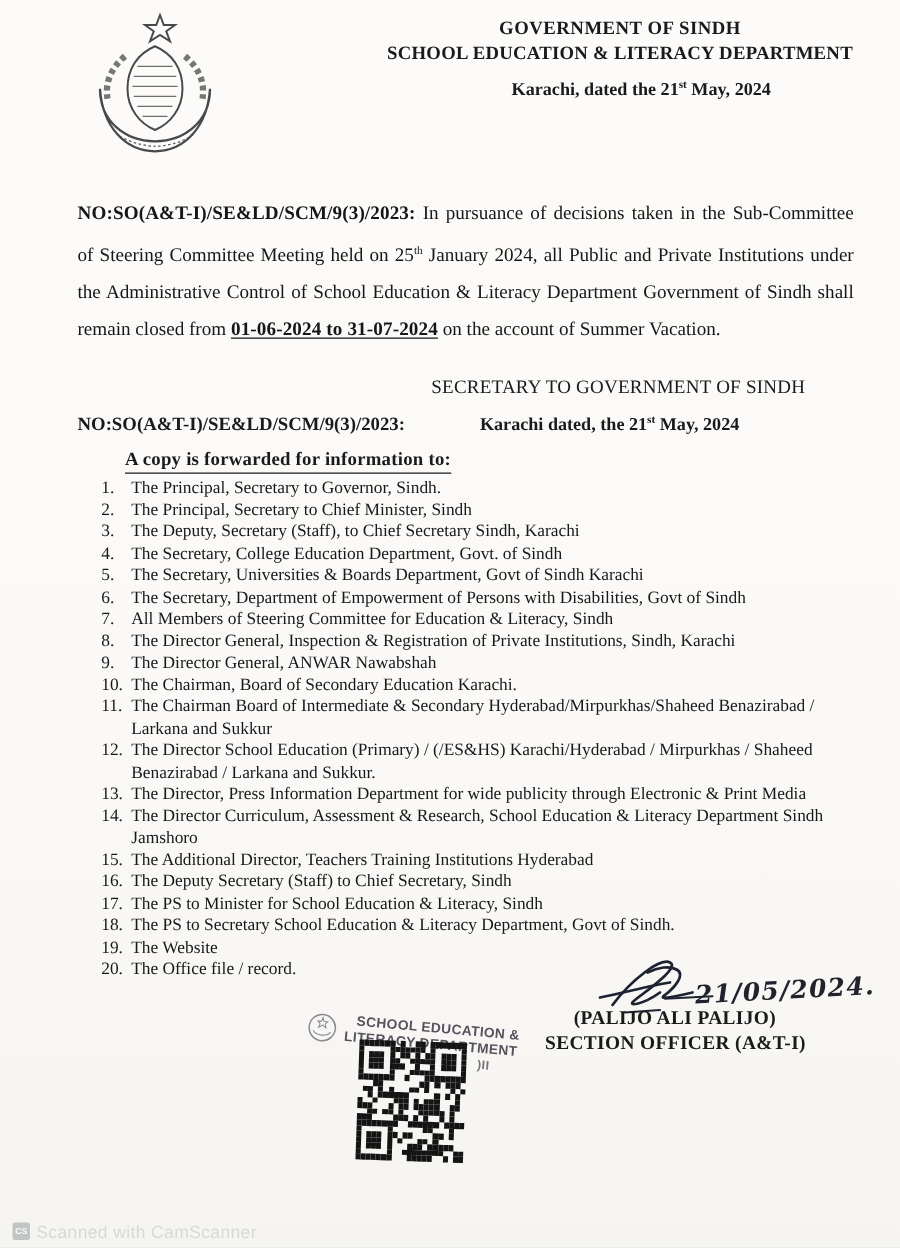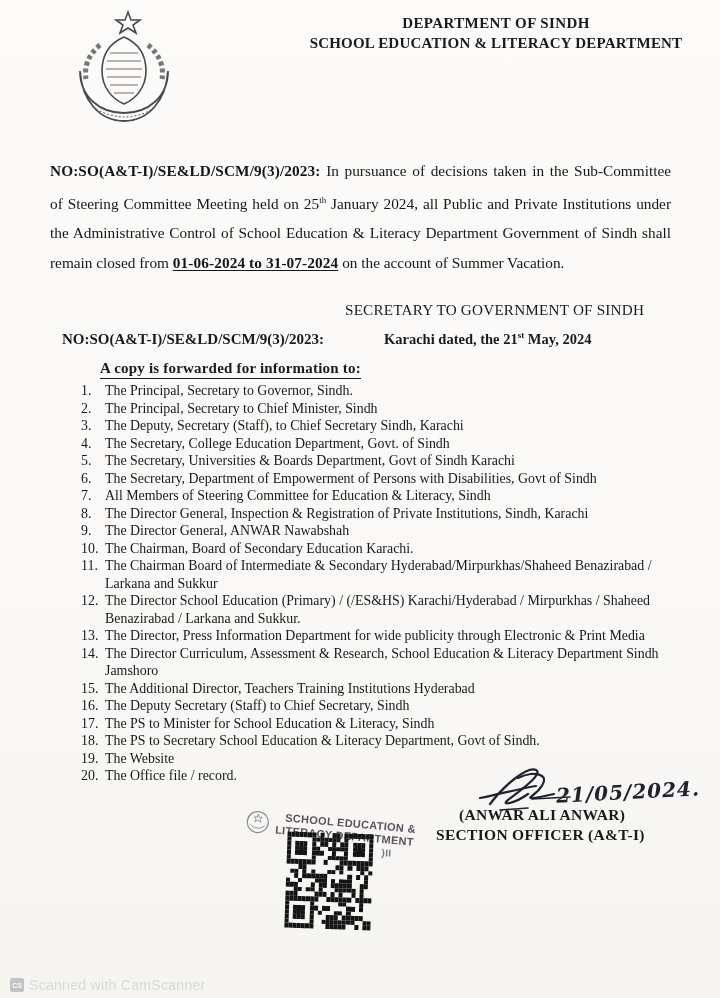--- a/index.html
+++ b/index.html
@@ -16,21 +16,21 @@
   .hdr-date{font-size:14.5px;font-weight:bold;margin-top:10px;padding-left:34px;}
   sup{font-size:9px;}
   
   .notif{position:absolute;top:115px;left:0;width:720px;text-align:center;}
   .notif span{
     display:inline-block;font-size:17px;font-weight:bold;letter-spacing:7px;
     border-bottom:2.5px solid #171717;padding:0 5px 3px 5px;
   }
   
   .body-para{
-    position:absolute;top:156px;left:50px;width:621px;
+    position:absolute;top:156px;left:62px;width:621px;
     font-size:15.3px;line-height:29.5px;text-align:justify;color:#161616;
   }
   .body-para b{letter-spacing:.1px;}
   .u{text-decoration:underline;text-underline-offset:2px;}
   
   .secretary{position:absolute;top:301px;left:345px;font-size:15.2px;font-weight:normal;letter-spacing:.2px;}
   .copy-row{position:absolute;top:330px;left:62px;width:622px;display:flex;align-items:baseline;}
   .copy-ref{font-size:15px;font-weight:bold;white-space:nowrap;}
   .copy-date{font-size:14.5px;font-weight:bold;margin-left:60px;white-space:nowrap;}
   .copy-head{
@@ -76,22 +76,23 @@
     <path d="M62 3 L65 11 L74 11 L67 16 L70 24 L62 19 L54 24 L57 16 L50 11 L59 11 Z"></path>
     <path d="M58 28 C72 34 80 46 80 62 C80 78 70 90 58 95 C46 90 36 78 36 62 C36 46 44 34 58 28 Z"></path>
     <path d="M44 44 L72 44 M41 52 L75 52 M40 60 L76 60 M41 68 L75 68 M44 76 L72 76 M48 84 L68 84" stroke-width="1" opacity=".8"></path>
     <path d="M34 36 C22 46 18 58 20 70" stroke-width="5" stroke-dasharray="4 3" opacity=".75"></path>
     <path d="M82 36 C94 46 98 58 96 70" stroke-width="5" stroke-dasharray="4 3" opacity=".75"></path>
     <path d="M14 62 C14 88 34 104 58 104 C82 104 102 88 102 62 C100 92 82 112 58 112 C34 112 16 92 14 62 Z" stroke-width="1.8"></path>
     <path d="M30 100 C40 106 52 108 58 108 C66 108 78 106 88 99" stroke-width="1" stroke-dasharray="2 2" opacity=".9"></path>
   </svg>
 
   <div class="hdr">
-    <div class="hdr-l1">DEPARTMENT OF SINDH</div>
+    <div class="hdr-l1">GOVERNMENT OF SINDH</div>
     <div class="hdr-l2">SCHOOL EDUCATION &amp; LITERACY DEPARTMENT</div>
+    <div class="hdr-date"><span>Karachi, dated the 21</span><sup>st</sup><span> May, 2024</span></div>
   </div>
 
 
   <div class="body-para"><b>NO:SO(A&amp;T-I)/SE&amp;LD/SCM/9(3)/2023:</b><span> In pursuance of decisions taken in the Sub-Committee of Steering Committee Meeting held on 25</span><sup>th</sup><span> January 2024, all Public and Private Institutions under the Administrative Control of School Education &amp; Literacy Department Government of Sindh shall remain closed from </span><b class="u">01-06-2024 to 31-07-2024</b><span> on the account of Summer Vacation.</span></div>
 
   <div class="secretary">SECRETARY TO GOVERNMENT OF SINDH</div>
 
   <div class="copy-row">
     <span class="copy-ref">NO:SO(A&amp;T-I)/SE&amp;LD/SCM/9(3)/2023:</span>
     <span class="copy-date"><span>Karachi dated, the 21</span><sup>st</sup><span> May, 2024</span></span>
@@ -123,21 +124,21 @@
   </ol>
 
   <svg class="sig-svg" viewBox="0 0 150 52" fill="none" stroke="#1d2330" stroke-width="2.2" stroke-linecap="round">
     <path d="M20 40 C35 20 58 2 66 6 C74 10 48 28 38 36 C30 42 44 40 58 30"></path>
     <path d="M10 34 C30 30 52 24 66 22"></path>
     <path d="M48 14 C56 10 66 8 72 12 C78 16 70 26 62 32 C56 36 66 34 84 30"></path>
     <path d="M62 35 L100 33" stroke-width="1.6"></path>
     <path d="M30 46 L58 44" stroke-width="1.6"></path>
   </svg>
   <div class="sig-date">21/05/2024.</div>
-  <div class="officer-name">(ANWAR ALI ANWAR)</div>
+  <div class="officer-name">(PALIJO ALI PALIJO)</div>
   <div class="officer-title">SECTION OFFICER (A&amp;T-I)</div>
 
   <div class="stamp">
     <svg class="stamp-logo" viewBox="0 0 26 26" fill="none" stroke="#4a4556" stroke-width="1.2">
       <circle cx="13" cy="13" r="10.5"></circle>
       <path d="M13 5 L14 8 L17 8 L15 10 L16 13 L13 11 L10 13 L11 10 L9 8 L12 8 Z" stroke-width=".8"></path>
       <path d="M6 16 C9 20 17 20 20 16" stroke-width=".9"></path>
     </svg>
     <div class="stamp-text">
       <div class="s1">SCHOOL EDUCATION &amp;</div>

